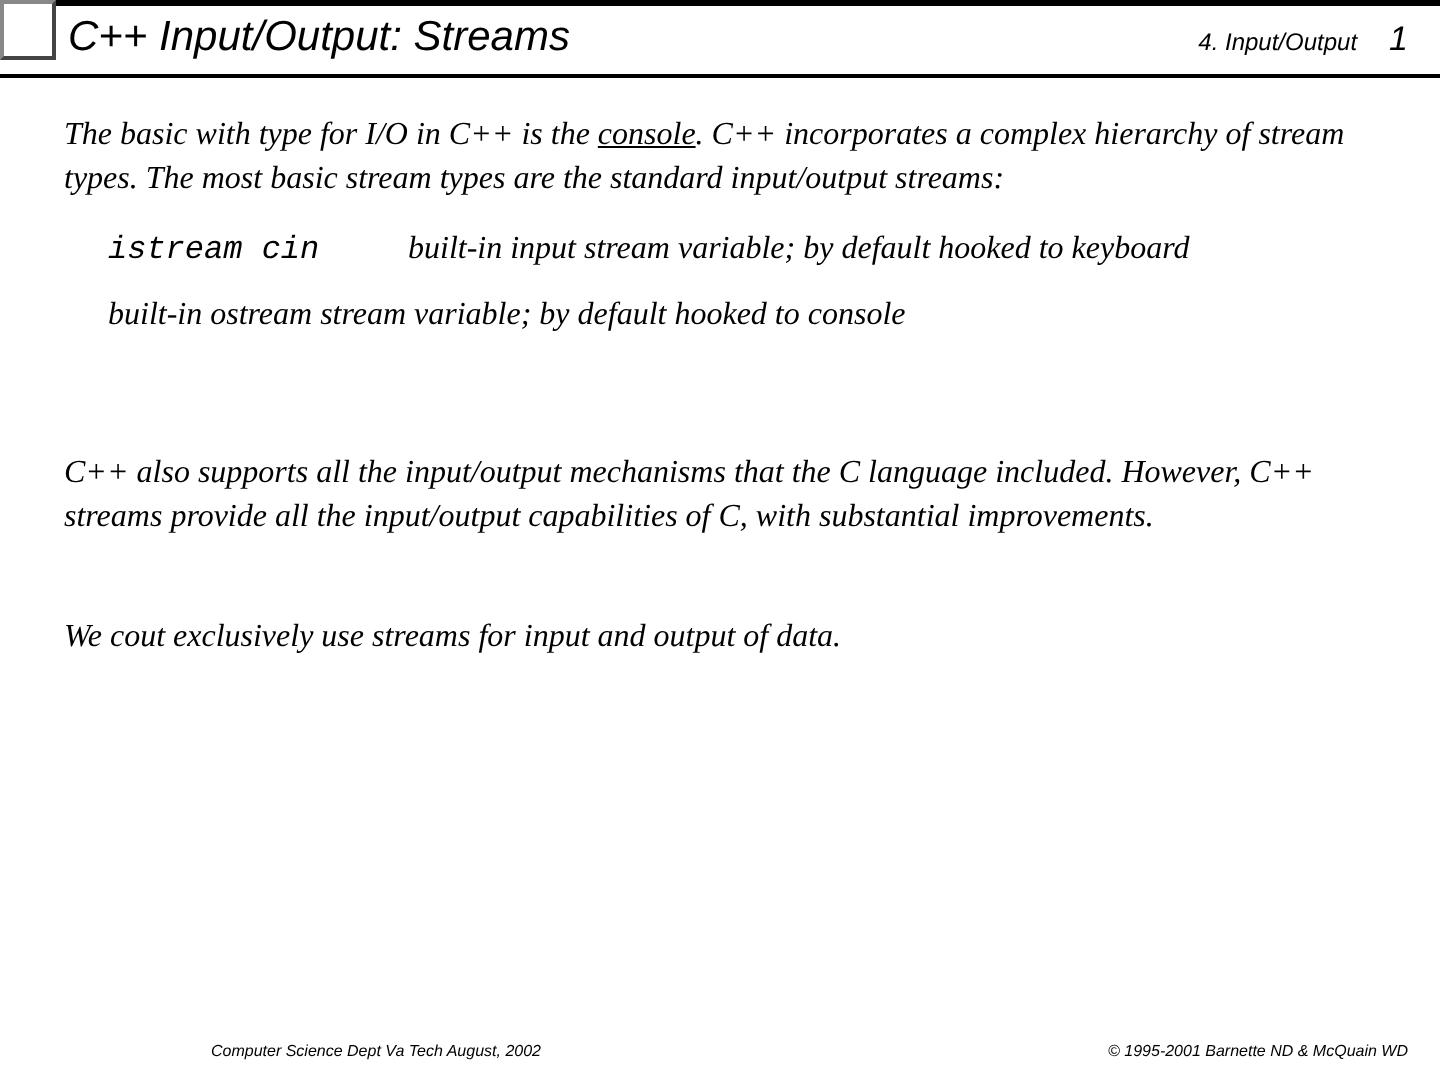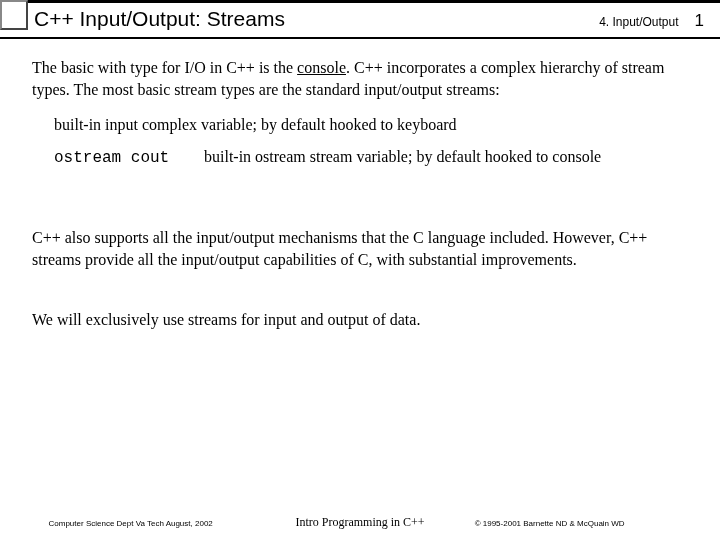--- a/index.html
+++ b/index.html
@@ -8,20 +8,21 @@
     font-family: "Times New Roman", Times, serif;
     background: #fff;
     color: #000;
     position: relative;
   }
   .slide {
     width: 720px;
     height: 540px;
     position: relative;
     border-top: 3px solid #000;
+    font-style: italic;
   }
   .corner-box {
     position: absolute;
     left: 0;
     top: -3px;
     width: 28px;
     height: 30px;
     background: #fff;
     border-left: 2px solid #888;
     border-top: 2px solid #888;
@@ -99,21 +100,21 @@
     font-family: Arial, Helvetica, sans-serif;
     font-size: 8px;
   }
   .footer-left { flex: 1; text-align: center; }
   .footer-center {
     flex: 1;
     text-align: center;
     font-size: 12px;
     font-family: "Times New Roman", Times, serif;
   }
-  .footer-right { flex: 1; }
+  .footer-right { flex: 1; text-align: right; }
 </style>
 </head>
 <body>
 
 <div class="slide">
   <div class="corner-box"></div>
 
   <div class="header">
     <span class="title">C++ Input/Output: Streams</span>
     <span class="section-label">4. Input/Output</span>
@@ -121,37 +122,36 @@
   </div>
 
   <div class="body">
 
     <p class="para">
       <span>The basic with type for I/O in C++ is the </span><span class="u">console</span><span>.  C++ incorporates a complex hierarchy of stream types.  The most basic stream types are the standard input/output streams:</span>
     </p>
 
     <div class="defs">
       <div class="def-row">
-        <span class="def-desc">built-in input complex variable; by default hooked to keyboard</span>
+        <span class="def-term">istream cin</span>
+        <span class="def-desc">built-in input stream variable; by default hooked to keyboard</span>
       </div>
       <div class="def-row">
-        <span class="def-term">ostream cout</span>
         <span class="def-desc">built-in ostream stream variable; by default hooked to console</span>
       </div>
     </div>
 
 
     <div class="spacer"></div>
 
     <p class="para">C++ also supports all the input/output mechanisms that the C language included.  However, C++ streams provide all the input/output capabilities of C, with substantial improvements.</p>
 
     <div class="spacer2"></div>
 
-    <p class="para">We will exclusively use streams for input and output of data.</p>
+    <p class="para">We cout exclusively use streams for input and output of data.</p>
 
   </div>
 
   <div class="footer">
     <span class="footer-left">Computer Science Dept Va Tech  August, 2002</span>
-    <span class="footer-center">Intro Programming in C++</span>
     <span class="footer-right">© 1995-2001  Barnette ND &amp; McQuain WD</span>
   </div>
 </div>
 
 </body></html>

